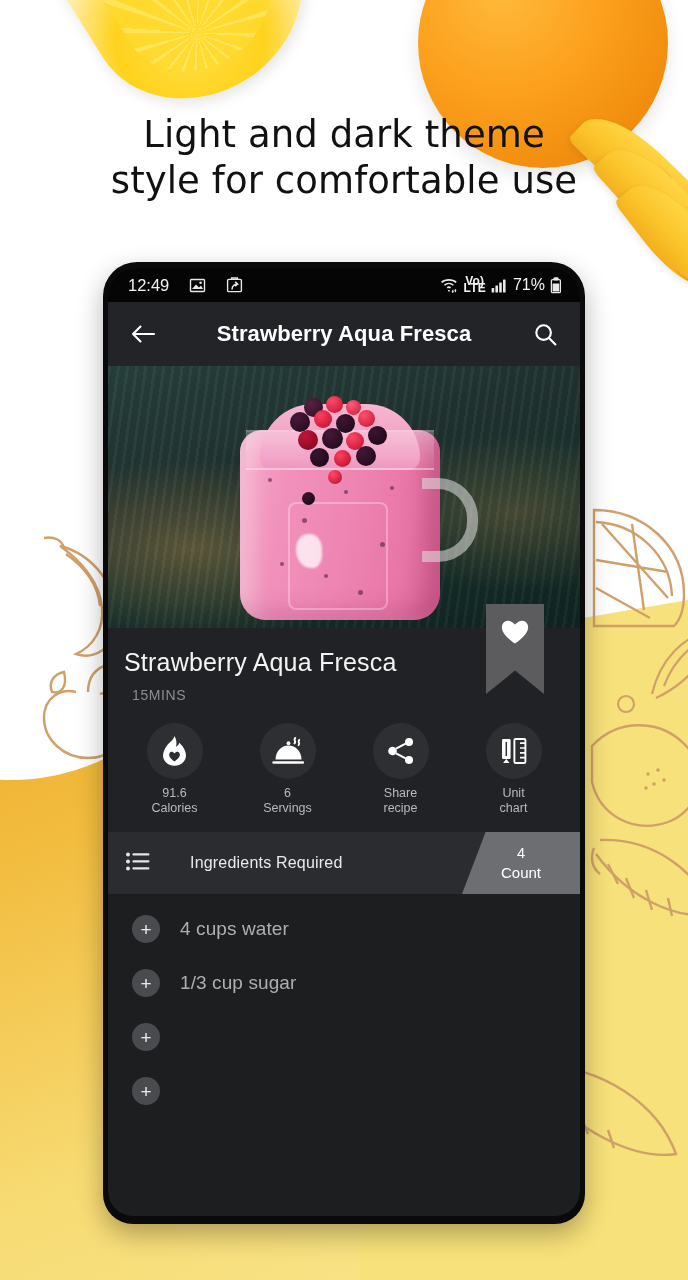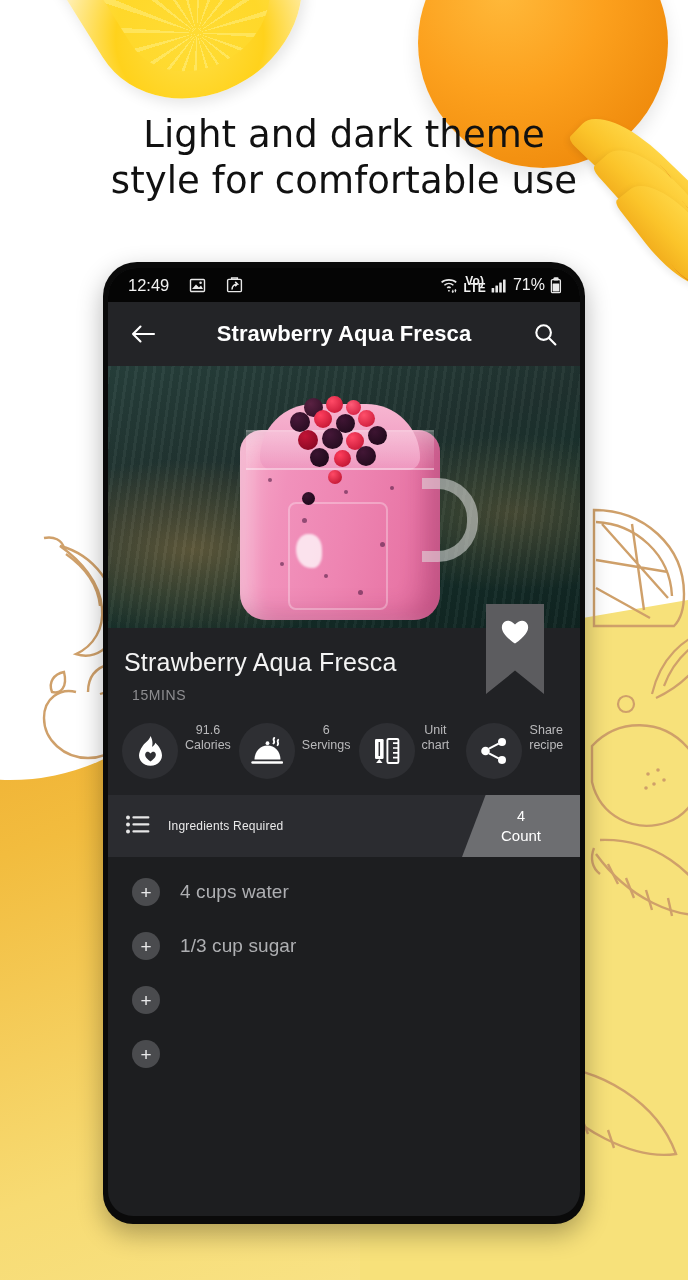--- a/index.html
+++ b/index.html
@@ -156,33 +156,33 @@
   .recipe-time { color:#8d8d90; font-size:14px; padding:10px 16px 0 24px; letter-spacing:.6px; }
 
   .ribbon {
     position:absolute; right:36px; top:-24px; width:58px; height:90px;
     background:#5c5c5f;
     clip-path:polygon(0 0,100% 0,100% 100%,50% 74%,0 100%);
     display:flex; align-items:flex-start; justify-content:center; padding-top:14px;
   }
 
   .actions { display:flex; padding:20px 14px 16px 14px; gap:8px; }
-  .action { flex:1; display:flex; flex-direction:row; align-items:flex-start; gap:7px; }
+  .action { flex:1; display:flex; flex-direction:column; align-items:center; gap:7px; }
   .action-circle {
     width:56px; height:56px; border-radius:50%; background:#2e2f33;
     display:flex; align-items:center; justify-content:center;
   }
   .action-label { color:#b9b9bb; font-size:12.5px; line-height:15px; text-align:center; }
 
   
   .ing-header {
     position:relative; height:62px; background:#2b2c30;
     display:flex; align-items:center; padding:0 18px; gap:18px; overflow:hidden;
   }
-  .ing-header-title { color:#eaeaea; font-size:12px; letter-spacing:.2px; }
+  .ing-header-title { color:#eaeaea; font-size:16px; letter-spacing:.2px;margin-left:22px; }
   .count-badge {
     position:absolute; right:0; top:0; height:62px; width:118px; background:#6d6e71;
     clip-path:polygon(20% 0,100% 0,100% 100%,0 100%);
     display:flex; flex-direction:column; align-items:center; justify-content:center;
     color:#fff; line-height:19px;
   }
   .count-num { font-size:14.5px; }
   .count-word { font-size:15px; }
 
   
@@ -409,46 +409,46 @@
             </svg>
           </div>
           <div class="action-label">
             <div>6</div>
             <div>Servings</div>
           </div>
         </div>
 
         <div class="action">
           <div class="action-circle">
+            <svg width="28" height="28" viewBox="0 0 28 28" fill="#ffffff" stroke="#ffffff" stroke-width="2.1">
+              <circle cx="22" cy="5" r="4" stroke="none"></circle>
+              <circle cx="5.5" cy="14" r="4.3" stroke="none"></circle>
+              <circle cx="22" cy="23" r="4" stroke="none"></circle>
+              <path d="M9 11.6 L18.6 6.6 M9 16.4 L18.6 21.4" fill="none"></path>
+            </svg>
+          </div>
+          <div class="action-label">
+            <div>Share</div>
+            <div>recipe</div>
+          </div>
+        </div>
+
+        <div class="action">
+          <div class="action-circle">
             <svg width="28" height="30" viewBox="0 0 28 30" fill="none" stroke="#ffffff" stroke-width="1.9">
               <rect x="2" y="3" width="8.6" height="20" rx="1.2" fill="#ffffff" stroke="none"></rect>
               <path d="M6.3 23 L3.1 27 L9.5 27Z" fill="#ffffff" stroke="none"></path>
               <path d="M6.3 6 L6.3 20" stroke="#2e2f33" stroke-width="1.5"></path>
               <rect x="14.4" y="3" width="11" height="24" rx="1.2"></rect>
               <path d="M20 7.2 L25.4 7.2 M20 12 L25.4 12 M20 16.8 L25.4 16.8 M20 21.6 L25.4 21.6" stroke-width="1.7"></path>
             </svg>
           </div>
           <div class="action-label">
             <div>Unit</div>
             <div>chart</div>
-          </div>
-        </div>
-
-        <div class="action">
-          <div class="action-circle">
-            <svg width="28" height="28" viewBox="0 0 28 28" fill="#ffffff" stroke="#ffffff" stroke-width="2.1">
-              <circle cx="22" cy="5" r="4" stroke="none"></circle>
-              <circle cx="5.5" cy="14" r="4.3" stroke="none"></circle>
-              <circle cx="22" cy="23" r="4" stroke="none"></circle>
-              <path d="M9 11.6 L18.6 6.6 M9 16.4 L18.6 21.4" fill="none"></path>
-            </svg>
-          </div>
-          <div class="action-label">
-            <div>Share</div>
-            <div>recipe</div>
           </div>
         </div>
 
       </div>
     </div>
 
     <div class="ing-header">
       <span>
         <svg width="24" height="19" viewBox="0 0 24 19" fill="#e6e6e6">
           <circle cx="2" cy="2.4" r="2"></circle>

